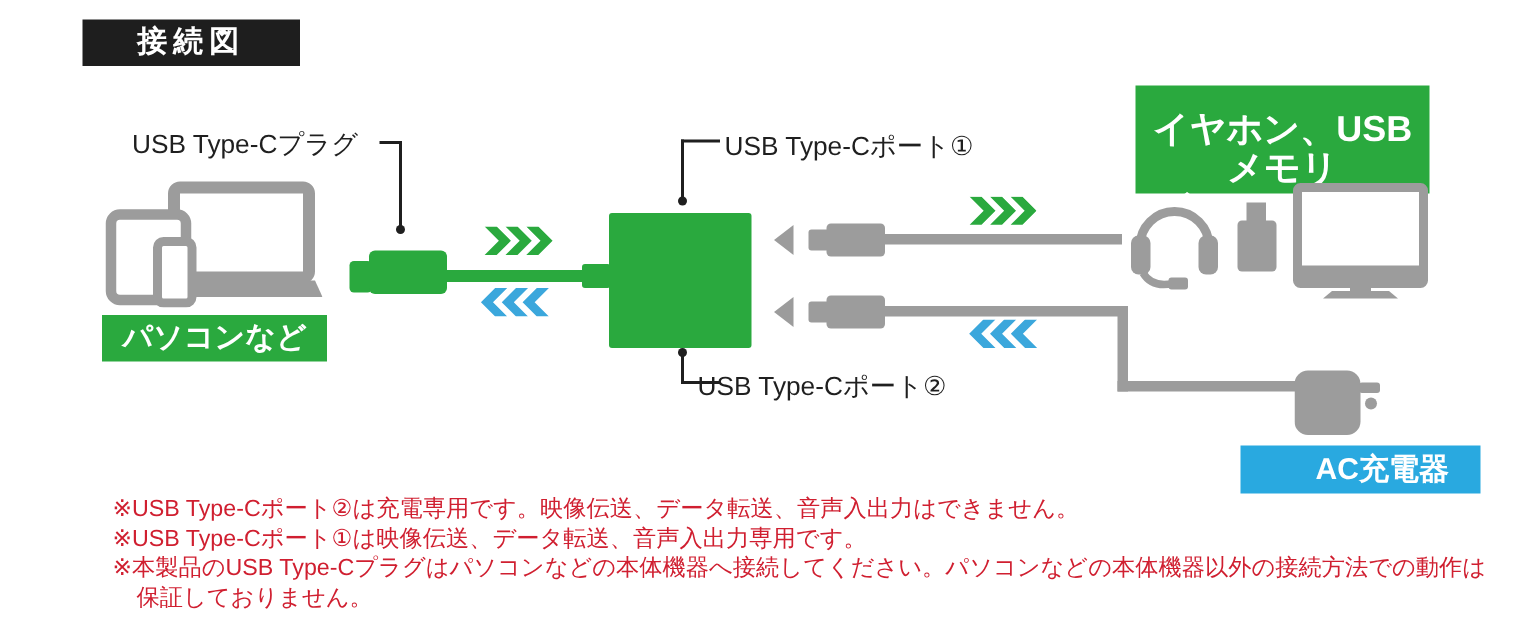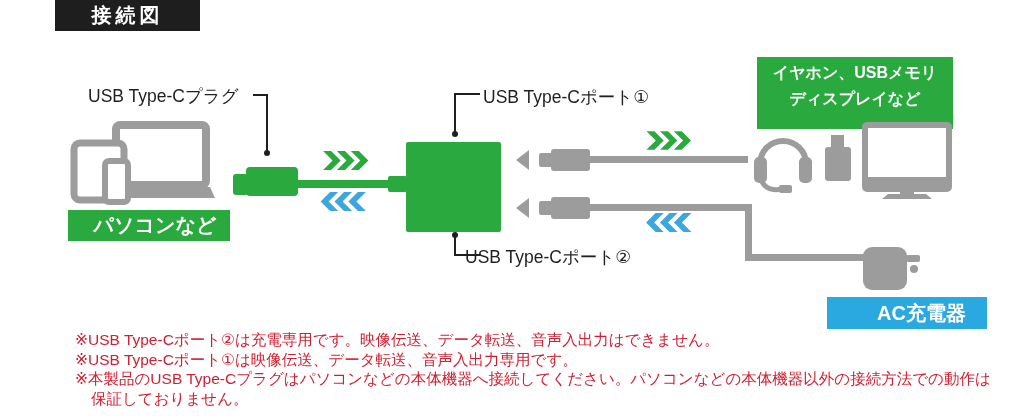--- a/index.html
+++ b/index.html
@@ -1,28 +1,28 @@
 <!DOCTYPE html>
 <html><head>
 <meta charset="utf-8">
 <style>
   html,body{margin:0;padding:0;background:#fff;}
   .stage{position:relative;width:1024px;height:419px;background:#ffffff;overflow:hidden;
          font-family:"Liberation Sans","DejaVu Sans",sans-serif;}
   .abs{position:absolute;}
-  .title-box{left:55px;top:0;width:145px;height:31px;background:#1e1e1e;color:#fff;
+  .title-box{left:55px;top:13px;width:145px;height:31px;background:#1e1e1e;color:#fff;
              font-size:20px;font-weight:bold;letter-spacing:4px;text-align:center;line-height:31px;}
   .callout{font-size:17.5px;color:#1f1f1f;white-space:nowrap;}
   .lead{background:#1f1f1f;}
   .dot{width:6px;height:6px;border-radius:50%;background:#1f1f1f;}
   .green{background:#2aa93e;}
   .gray{background:#9c9c9c;}
   .green-box{background:#2aa93e;color:#fff;font-weight:bold;text-align:center;}
-  .pc-box{left:68px;top:210px;width:150px;height:31px;font-size:20px;line-height:31px;padding-left:12px;}
-  .periph-box{left:757px;top:57px;width:196px;height:72px;font-size:16px;line-height:26px;padding-top:3px;box-sizing:border-box;}
+  .pc-box{left:68px;top:210px;width:150px;height:31px;font-size:20px;line-height:31px;}
+  .periph-box{left:757px;top:57px;width:196px;height:72px;font-size:24px;line-height:26px;padding-top:17px;box-sizing:border-box;}
   .ac-box{left:827px;top:297px;width:131px;height:32px;background:#29a9e0;color:#fff;
           font-weight:bold;font-size:20px;text-align:center;line-height:32px;padding-left:29px;}
   .tri-left{width:0;height:0;border-top:10px solid transparent;border-bottom:10px solid transparent;
             border-right:13px solid #9c9c9c;}
   .flip{transform:scaleX(-1);}
   .notes{left:75px;top:330px;width:920px;color:#d01f30;font-size:15.5px;line-height:19.5px;white-space:nowrap;}
   .note-indent{padding-left:16px;}
 </style>
 </head>
 <body>

